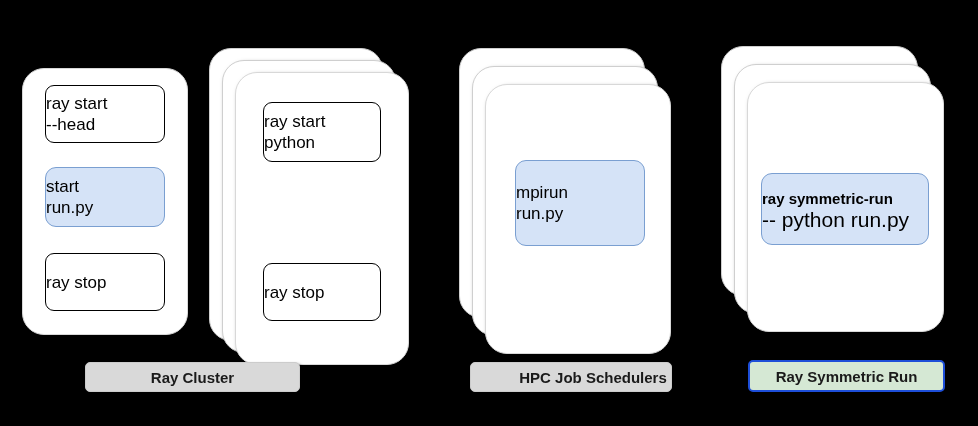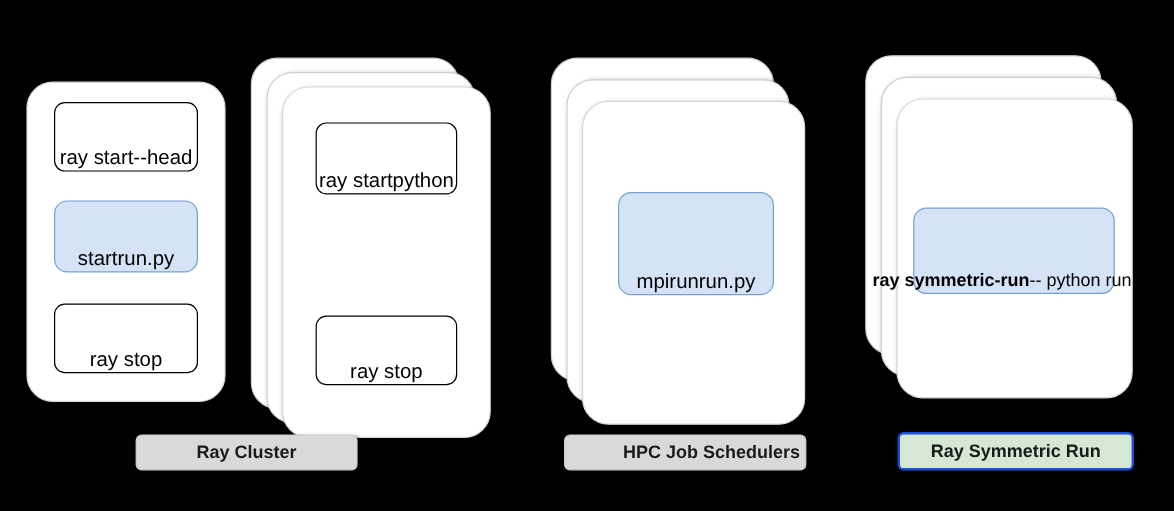--- a/index.html
+++ b/index.html
@@ -37,37 +37,37 @@
   }
 
   
   .cmd {
     position: absolute;
     box-sizing: border-box;
     background: #ffffff;
     border: 1.6px solid #000000;
     border-radius: 9px;
     display: flex;
-    flex-direction: row;
-    align-items: flex-end;
+    flex-direction: column;
+    align-items: flex-start;
     justify-content: center;
     color: #000000;
     font-size: 17px;
     line-height: 21px;
     text-align: center;
     white-space: nowrap;
   }
   .cmd.highlight {
     background: #d5e3f7;
     border: 1.4px solid #7a9fd1;
     border-radius: 11px;
   }
   .cmd .l1, .cmd .l2 { display: block; }
   .cmd.bold-first .l1 { font-weight: bold; font-size: 15px; }
-  .cmd.bold-first .l2 { font-size: 15px; }
+  .cmd.bold-first .l2 { font-size: 21px; }
 
   
   .chip {
     position: absolute;
     box-sizing: border-box;
     display: flex;
     align-items: center;
     justify-content: center;
     font-size: 15px;
     font-weight: bold;
@@ -111,21 +111,21 @@
 
   <div class="cmd" style="left:263px; top:102px; width:118px; height:60px;">
     <span class="l1">ray start</span>
     <span class="l2">python</span>
   </div>
 
   <div class="cmd" style="left:263px; top:263px; width:118px; height:58px;">
     <span class="l1">ray stop</span>
   </div>
 
-  <div class="chip grey" style="left:85px; top:362px; width:185px; height:30px;margin-left:28px;">
+  <div class="chip grey" style="left:85px; top:362px; width:215px; height:30px;">
     <span>Ray Cluster</span>
   </div>
 
   <div class="card" style="left:459px; top:48px; width:186px; height:270px;"></div>
   <div class="card" style="left:472px; top:66px; width:186px; height:270px;"></div>
   <div class="card front" style="left:485px; top:84px; width:186px; height:270px;"></div>
 
   <div class="cmd highlight" style="left:515px; top:160px; width:130px; height:86px;">
     <span class="l1">mpirun</span>
     <span class="l2">run.py</span>

